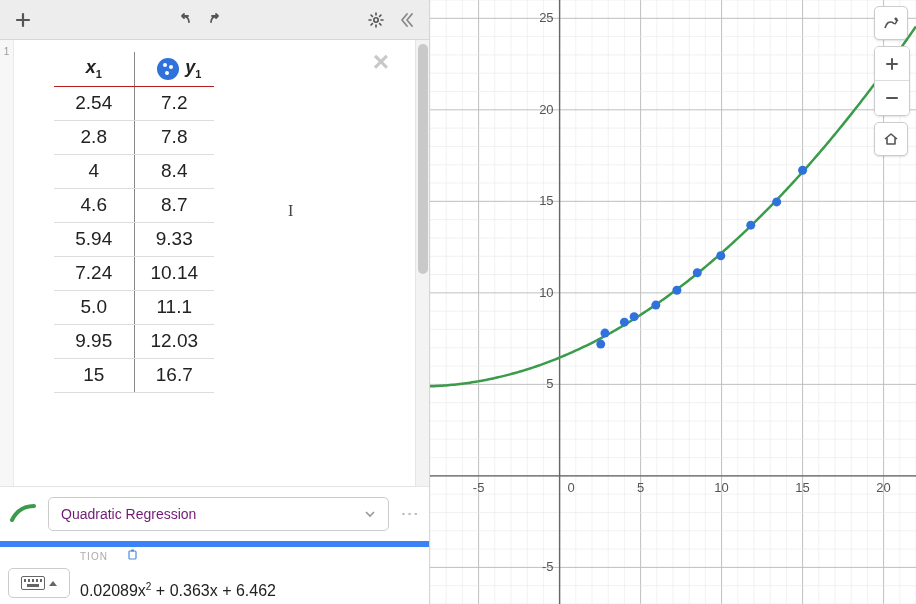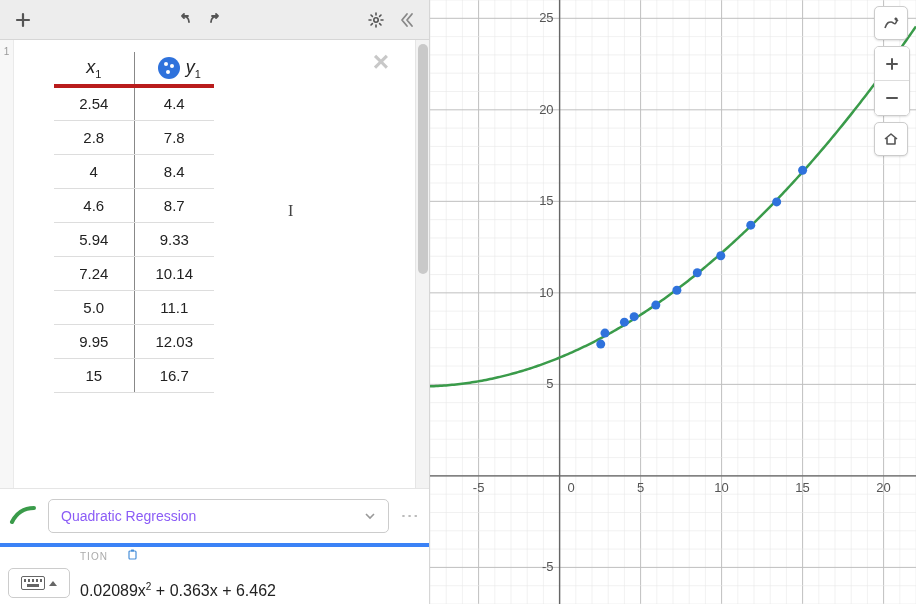--- a/index.html
+++ b/index.html
@@ -8,36 +8,36 @@
   .left-panel{width:430px;height:604px;display:flex;flex-direction:column;border-right:1px solid #d6d6d6;background:#fff;position:relative}
   .toolbar{height:40px;background:#ededed;border-bottom:1px solid #d6d6d6;display:flex;align-items:center;padding:0 8px;position:relative}
   .tb-btn{width:30px;height:30px;display:flex;align-items:center;justify-content:center;color:#666;cursor:pointer;border-radius:4px}
   .tb-spacer{flex:1}
   .expr-area{flex:1;overflow:hidden;position:relative;display:flex}
   .row-gutter{width:14px;background:#f7f7f7;border-right:1px solid #eaeaea;padding-top:6px}
   .row-num{font-size:10px;color:#999;text-align:center}
   .expr-content{flex:1;overflow-y:auto;position:relative;padding:6px 30px 10px 40px}
   .close-x{position:absolute;top:8px;right:40px;font-size:28px;color:#c8c8c8;cursor:pointer;font-weight:bold;line-height:1}
   .data-table{border-collapse:collapse;margin-top:6px}
-  .data-table th,.data-table td{width:80px;height:34px;text-align:center;font-size:15px;color:#222;border-bottom:1px solid #ddd}
-  .data-table th{font-weight:normal;font-style:italic;font-family:'Times New Roman',serif;font-size:18px;border-bottom:4px solid #b91c1c;position:relative}
+  .data-table th,.data-table td{width:80px;height:34px;text-align:center;font-size:19px;color:#222;border-bottom:1px solid #ddd}
+  .data-table th{font-weight:bold;font-style:italic;font-family:'Times New Roman',serif;font-size:18px;border-bottom:1px solid #b91c1c;position:relative}
   .data-table th:first-child,.data-table td:first-child{border-right:1.5px solid #888}
   .data-table td:first-child{border-right:1.5px solid #888}
   .data-table th:last-child{padding-left:10px}
   .sub{font-size:11px;vertical-align:sub;font-style:normal}
   .points-badge{display:inline-flex;width:22px;height:22px;border-radius:50%;background:#2f72dc;vertical-align:middle;margin-right:6px;position:relative}
   .points-badge::before{content:"";position:absolute;width:4px;height:4px;background:#fff;border-radius:50%;top:5px;left:6px;box-shadow:6px 2px 0 #fff,2px 8px 0 #fff}
   .cursor-caret{position:absolute;top:162px;left:274px;font-family:serif;color:#444;font-size:16px;pointer-events:none}
   .scrollbar{position:absolute;right:0;top:0;width:14px;height:100%;background:#f3f3f3;border-left:1px solid #e5e5e5}
   .scrollbar-thumb{position:absolute;top:4px;left:2px;width:10px;height:230px;background:#c9c9c9;border-radius:5px}
   .regression-row{display:flex;align-items:center;gap:10px;padding:10px 8px;border-top:1px solid #e5e5e5}
   .reg-icon{width:30px;height:30px;border-radius:50%;display:flex;align-items:center;justify-content:center}
-  .reg-select{flex:1;height:34px;border:1px solid #ccc;border-radius:5px;background:#fff;padding:0 12px;display:flex;align-items:center;justify-content:space-between;color:#8b5cf6;font-size:14px;cursor:pointer}
+  .reg-select{flex:1;height:34px;border:1px solid #ccc;border-radius:5px;background:#fff;padding:0 12px;display:flex;align-items:center;justify-content:space-between;color:#701a75;font-size:14px;cursor:pointer}
   .reg-menu{color:#bbb;font-size:18px;cursor:pointer;letter-spacing:-1px;writing-mode:vertical-rl}
-  .equation-row{padding:2px 8px 4px 80px;font-size:12px;color:#888;position:relative;border-top:4px solid #3b82f6}
+  .equation-row{padding:2px 8px 4px 80px;font-size:12px;color:#888;position:relative;border-top:6px solid #3b82f6}
   .eq-label{font-size:10px;letter-spacing:1px;color:#aaa}
   .eq-clip{position:absolute;right:290px;top:2px;color:#4a90d9;font-size:12px}
   .eq-formula{font-family:'Times New Roman',serif;font-size:16px;color:#222;margin-top:18px}
   .sup{font-size:10px;vertical-align:super}
   .keypad-toggle{position:absolute;left:8px;bottom:6px;width:62px;height:30px;border:1px solid #ccc;border-radius:5px;background:#fff;display:flex;align-items:center;justify-content:center;gap:4px;cursor:pointer;z-index:5}
   .kbd-icon{width:24px;height:14px;border:1.5px solid #666;border-radius:2px;position:relative}
   .kbd-icon::before{content:"";position:absolute;top:2px;left:2px;right:2px;height:3px;background:repeating-linear-gradient(90deg,#666 0 2px,transparent 2px 4px)}
   .kbd-icon::after{content:"";position:absolute;bottom:2px;left:5px;right:5px;height:3px;background:#666}
   .caret-up{width:0;height:0;border-left:4px solid transparent;border-right:4px solid transparent;border-bottom:5px solid #666}
   .right-panel{flex:1;position:relative;background:#fff}
@@ -93,21 +93,21 @@
         <table class="data-table">
           <thead>
             <tr>
               <th><span>x</span><span class="sub">1</span></th>
               <th><span class="points-badge"></span><span>y</span><span class="sub">1</span></th>
             </tr>
           </thead>
           <tbody id="table-body">
               <tr>
                 <td>2.54</td>
-                <td>4.4</td>
+                <td>7.2</td>
               </tr>
               <tr>
                 <td>2.8</td>
                 <td>7.8</td>
               </tr>
               <tr>
                 <td>4</td>
                 <td>8.4</td>
               </tr>
               <tr>

